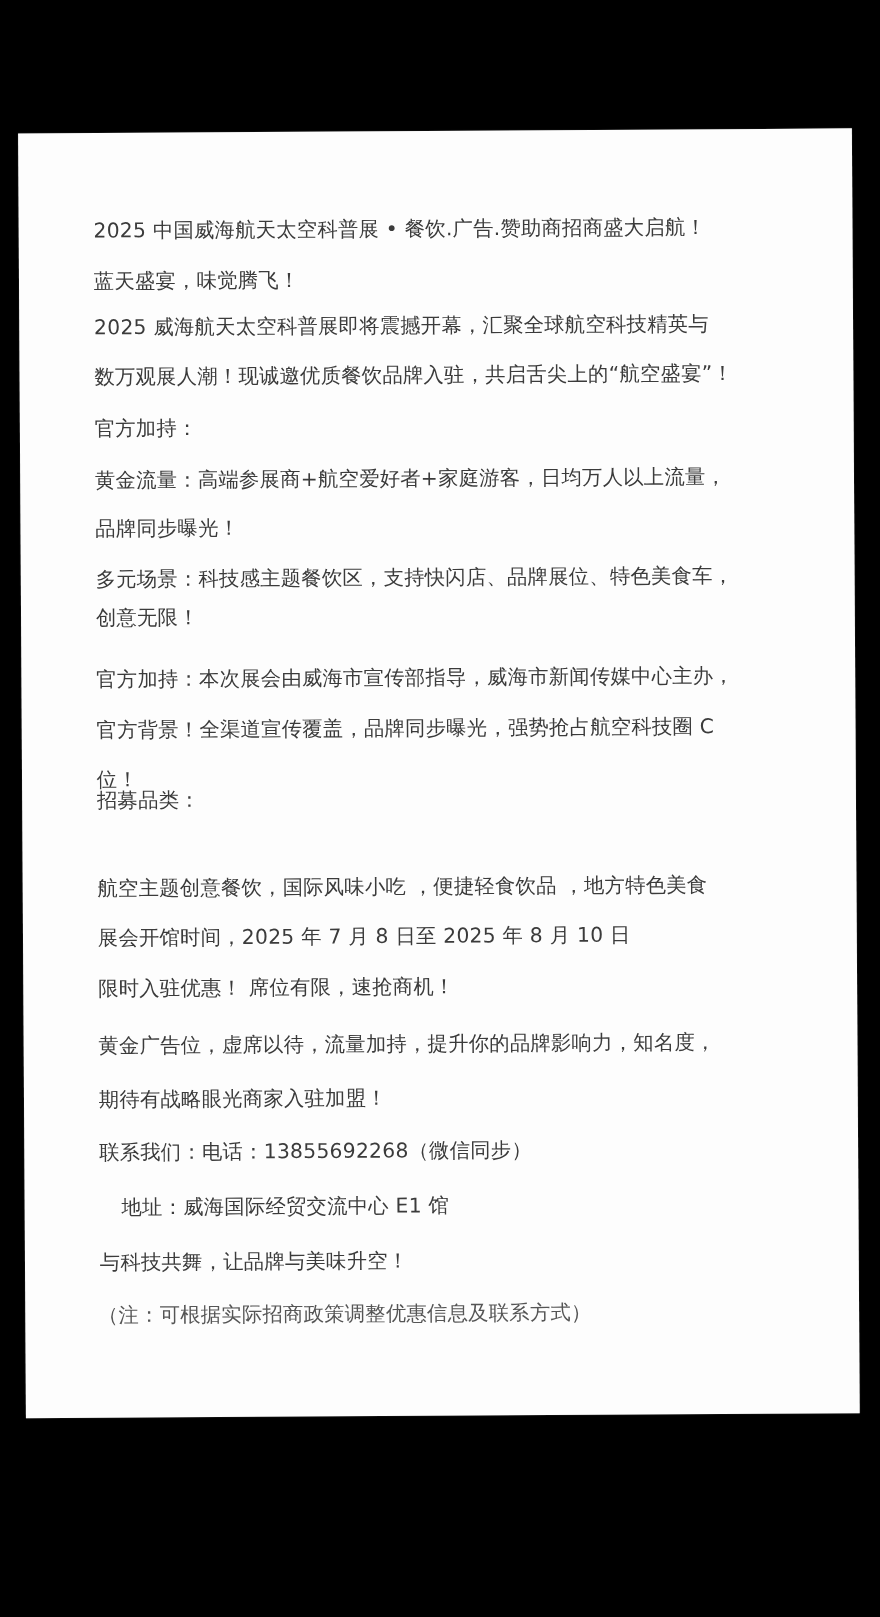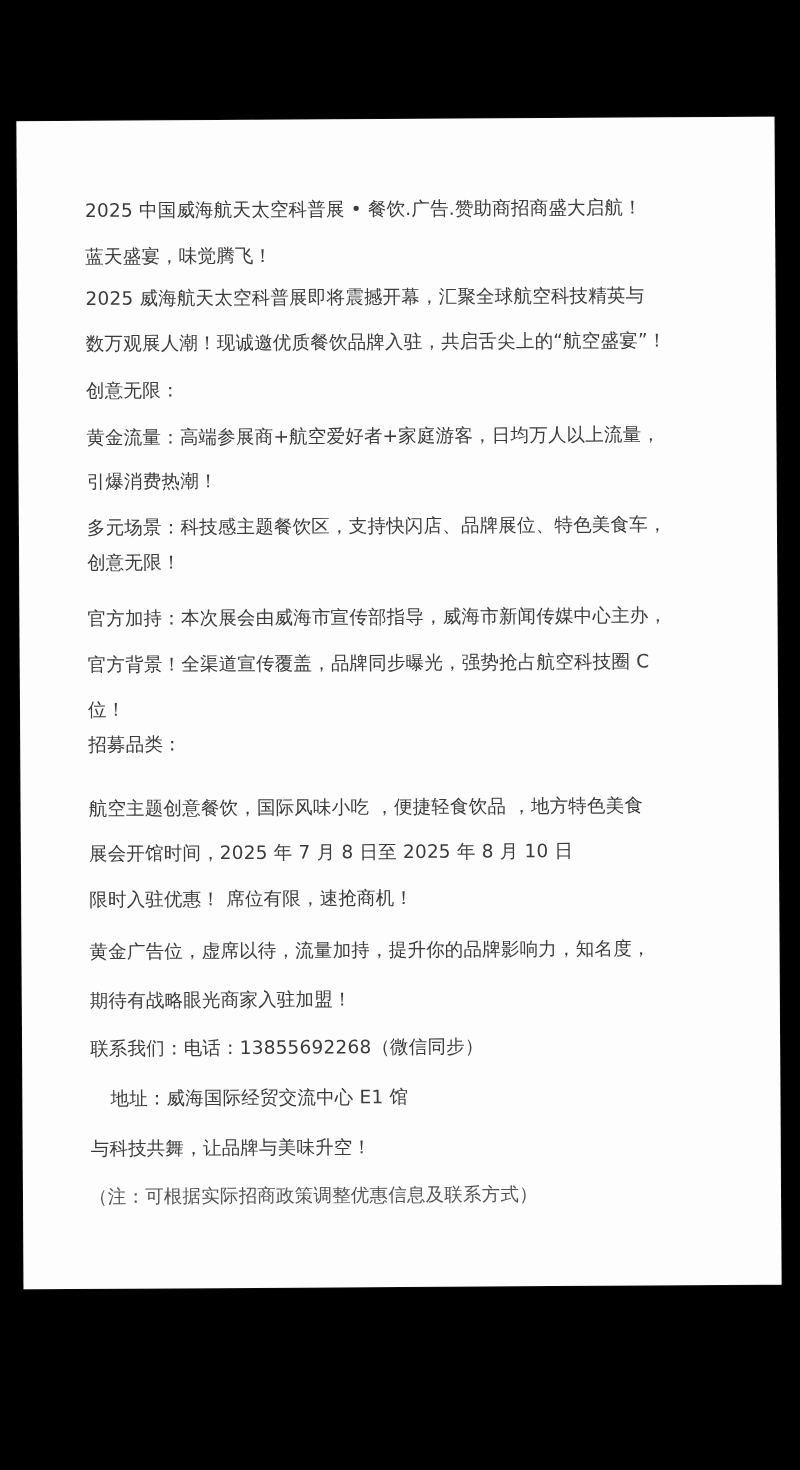--- a/index.html
+++ b/index.html
@@ -38,29 +38,29 @@
   .line.note { left: 66px; color: #555555; }
 </style>
 </head>
 <body>
 
 <div class="paper">
   <div class="line" style="top:78px">2025 中国威海航天太空科普展  •  餐饮.广告.赞助商招商盛大启航！</div>
   <div class="line" style="top:124px">蓝天盛宴，味觉腾飞！</div>
   <div class="line" style="top:166px">2025 威海航天太空科普展即将震撼开幕，汇聚全球航空科技精英与</div>
   <div class="line" style="top:211px">数万观展人潮！现诚邀优质餐饮品牌入驻，共启舌尖上的“航空盛宴”！</div>
-  <div class="line" style="top:258px">创意无限：</div>
+  <div class="line" style="top:258px">官方加持：</div>
   <div class="line" style="top:305px">黄金流量：高端参展商+航空爱好者+家庭游客，日均万人以上流量，</div>
-  <div class="line" style="top:349px">引爆消费热潮！</div>
+  <div class="line" style="top:349px">品牌同步曝光！</div>
   <div class="line" style="top:395px">多元场景：科技感主题餐饮区，支持快闪店、品牌展位、特色美食车，</div>
   <div class="line" style="top:430px">创意无限！</div>
   <div class="line" style="top:486px">官方加持：本次展会由威海市宣传部指导，威海市新闻传媒中心主办，</div>
   <div class="line" style="top:532px">官方背景！全渠道宣传覆盖，品牌同步曝光，强势抢占航空科技圈 C</div>
   <div class="line" style="top:577px">位！</div>
-  <div class="line" style="top:612px">招募品类：</div>
+  <div class="line" style="top:596px">招募品类：</div>
   <div class="line" style="top:676px">航空主题创意餐饮，国际风味小吃 ，便捷轻食饮品 ，地方特色美食</div>
   <div class="line" style="top:721px">展会开馆时间，2025 年 7 月 8 日至 2025 年 8 月 10 日</div>
   <div class="line" style="top:767px">限时入驻优惠！ 席位有限，速抢商机！</div>
   <div class="line" style="top:819px">黄金广告位，虚席以待，流量加持，提升你的品牌影响力，知名度，</div>
   <div class="line" style="top:868px">期待有战略眼光商家入驻加盟！</div>
   <div class="line" style="top:916px">联系我们：电话：13855692268（微信同步）</div>
   <div class="line indent" style="top:966px">地址：威海国际经贸交流中心 E1 馆</div>
   <div class="line" style="top:1016px">与科技共舞，让品牌与美味升空！</div>
   <div class="line note" style="top:1064px">（注：可根据实际招商政策调整优惠信息及联系方式）</div>
 </div>

